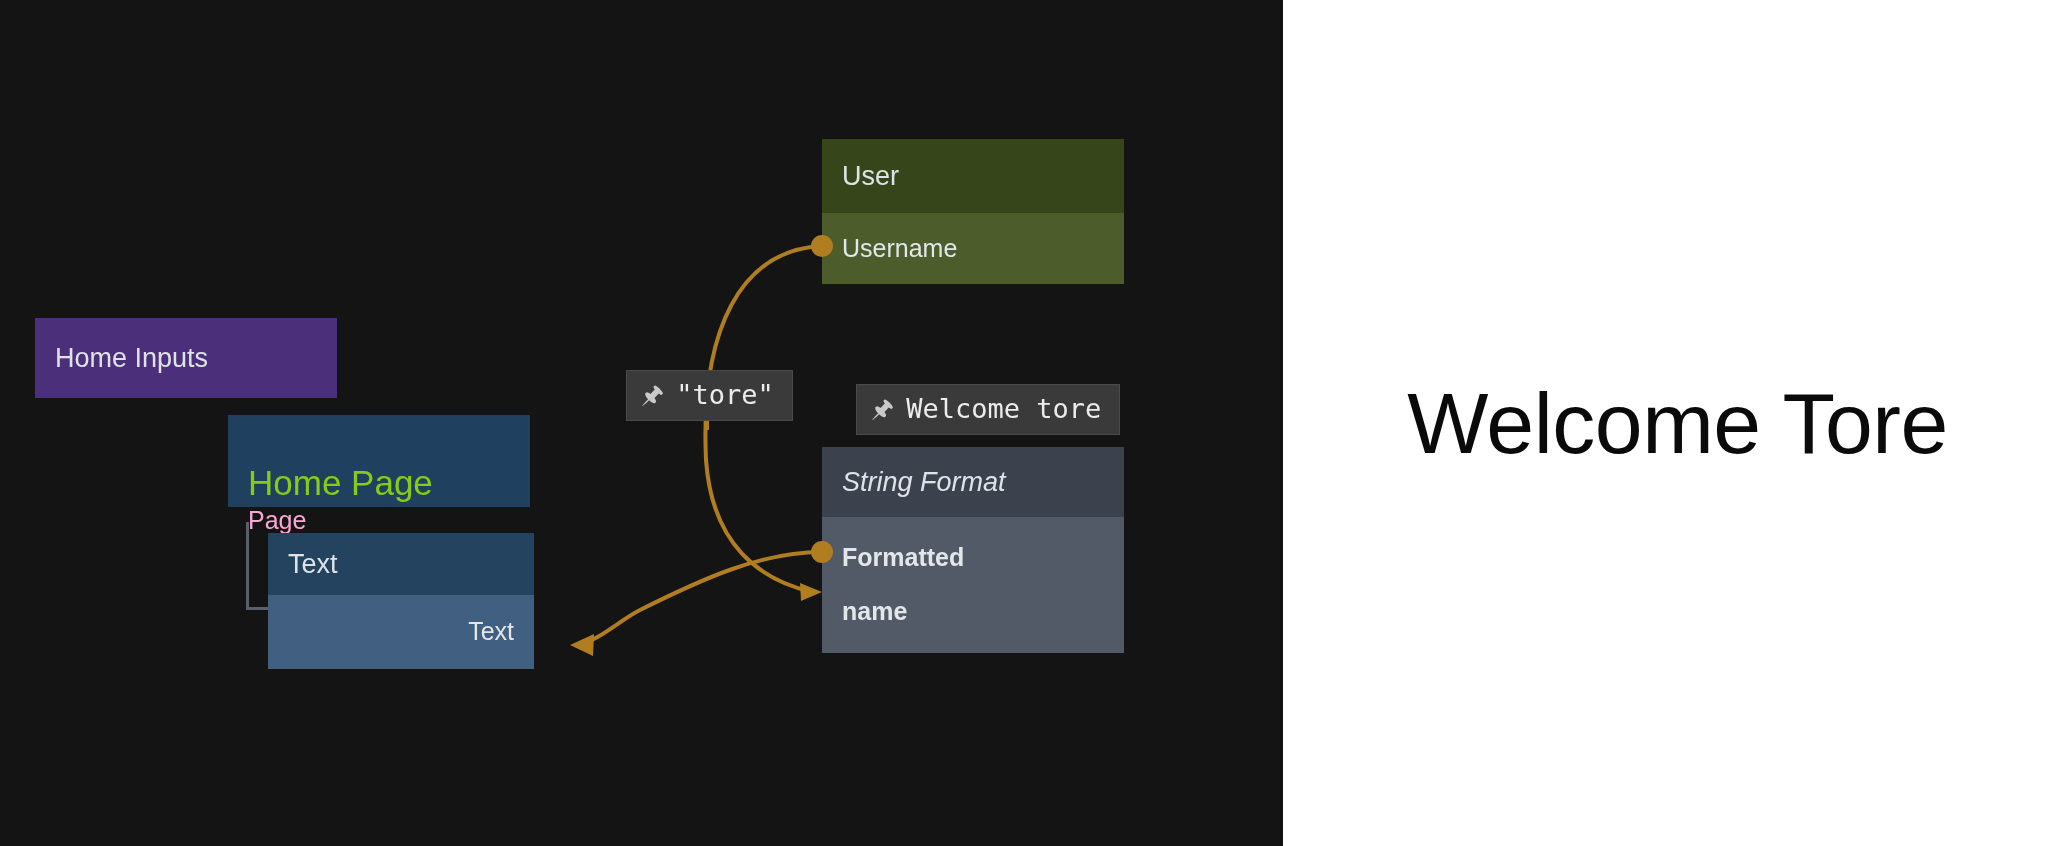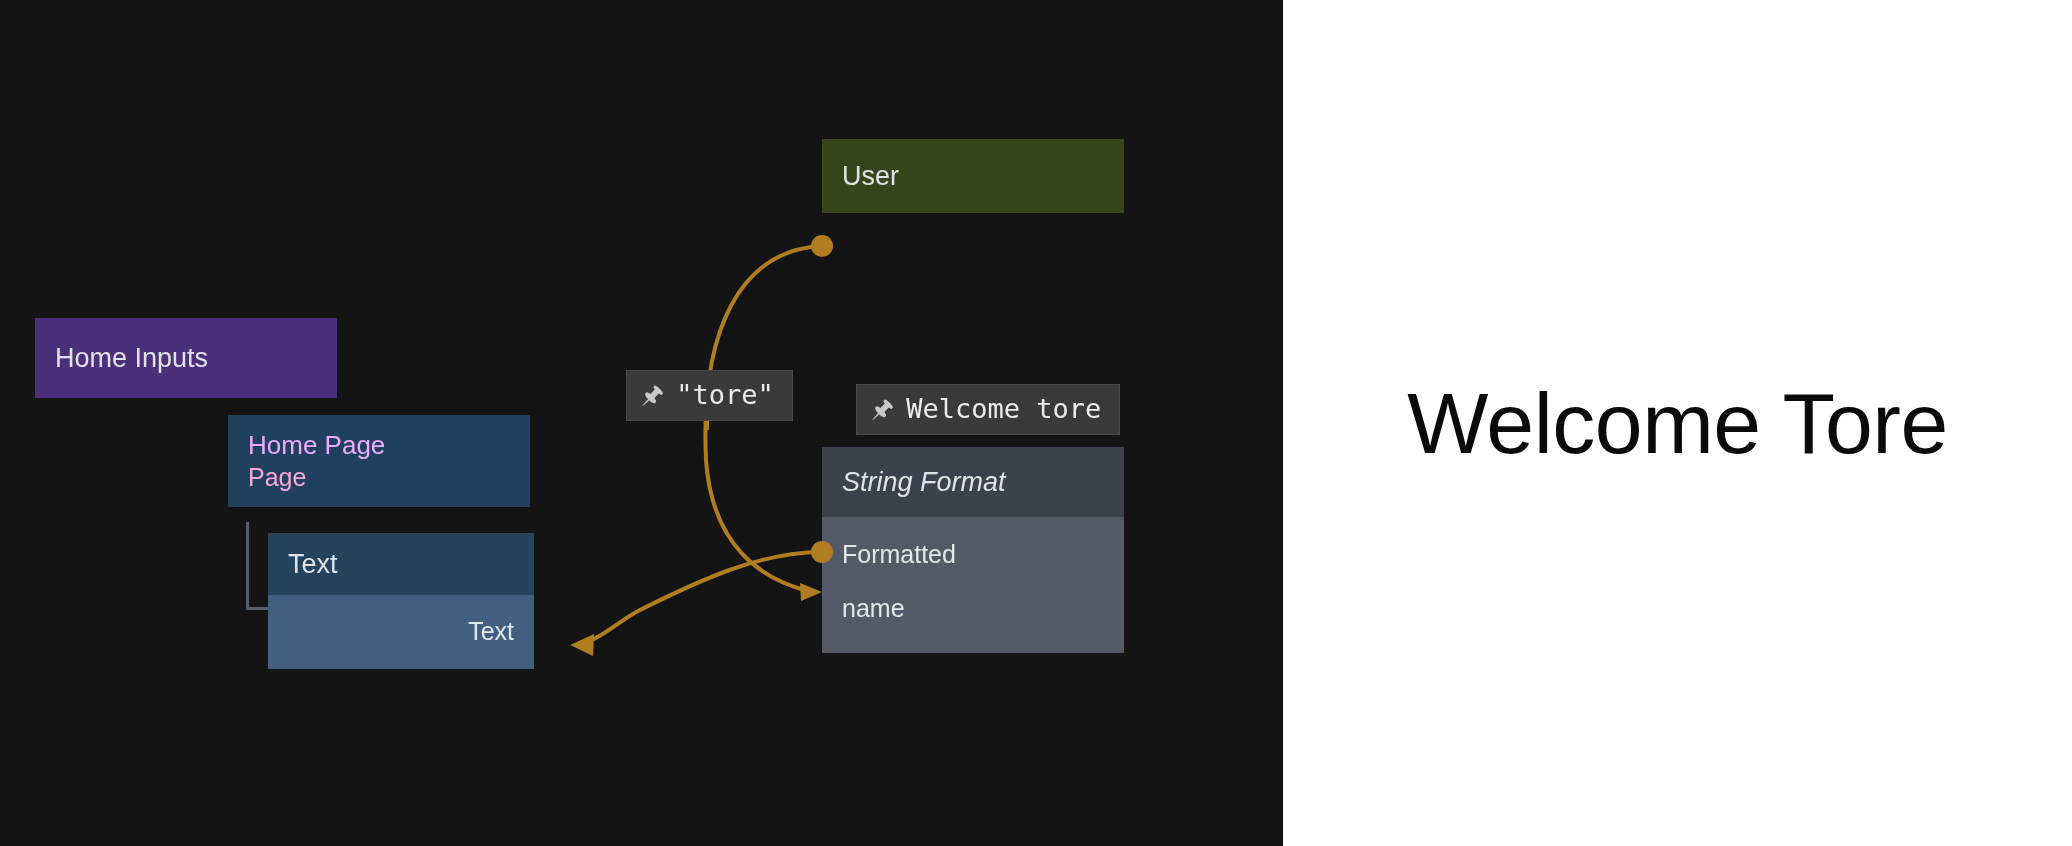--- a/index.html
+++ b/index.html
@@ -37,21 +37,21 @@
   
   #node-page-inputs { left:35px; top:318px; width:302px; }
   #node-page-inputs .node-header { background:#4c2f7a; height:80px; display:flex; align-items:center; }
 
   
   #node-home-page { left:228px; top:415px; width:302px; }
   #node-home-page .hp-body {
     background:#20405f; height:92px;
     padding:14px 20px 0 20px;
   }
-  #node-home-page .hp-title { font-size:26px; color:#f0abfc; line-height:1.25; }
+  #node-home-page .hp-title { font-size:35px; color:#84cc16; line-height:1.25;margin-top:32px; }
   #node-home-page .hp-sub { font-size:25px; color:#f9a8d4; line-height:1.2; }
 
   
   #bracket {
     position:absolute; left:246px; top:522px;
     width:28px; height:88px;
     border-left:3px solid #5a6069;
     border-bottom:3px solid #5a6069;
   }
 
@@ -65,21 +65,21 @@
 
   
   #node-user { left:822px; top:139px; width:302px; }
   #node-user .u-header { background:#37451a; height:74px; display:flex; align-items:center;text-align:right; }
   #node-user .u-row { background:#4d5c2b; height:71px; display:flex; align-items:center; }
 
   
   #node-string-format { left:822px; top:447px; width:302px; }
   #node-string-format .sf-header { background:#3b414d; height:70px; display:flex; align-items:center;font-style:italic; }
   #node-string-format .sf-body { background:#535a67; padding:12px 0 16px 0; }
-  #node-string-format .sf-row { height:54px; display:flex; align-items:flex-start; }
+  #node-string-format .sf-row { height:54px; display:flex; align-items:flex-end;font-weight:bold; }
 
   
   .pin {
     position:absolute;
     background:#3a3a3a;
     border:1px solid #4a4a4a;
     color:#ececec;
     font-family:"DejaVu Sans Mono", monospace;
     font-size:27px;
     padding:9px 18px 10px 14px;
@@ -141,20 +141,23 @@
 
     <div class="node" id="node-text">
       <div class="t-header node-header">Text</div>
       <div class="t-row node-row">
         <span>Text</span>
       </div>
     </div>
 
     <div class="node" id="node-user">
       <div class="u-header node-header">User</div>
+      <div class="u-row node-row">
+        <span>Username</span>
+      </div>
       <svg style="position:absolute;left:-11px;top:96px;width:24px;height:24px;overflow:visible">
         <circle cx="11" cy="11" r="11" fill="#b07d21"></circle>
       </svg>
     </div>
 
     <div class="node" id="node-string-format">
       <div class="sf-header node-header">String Format</div>
       <div class="sf-body">
         <div class="sf-row node-row">
           <span>Formatted</span>

